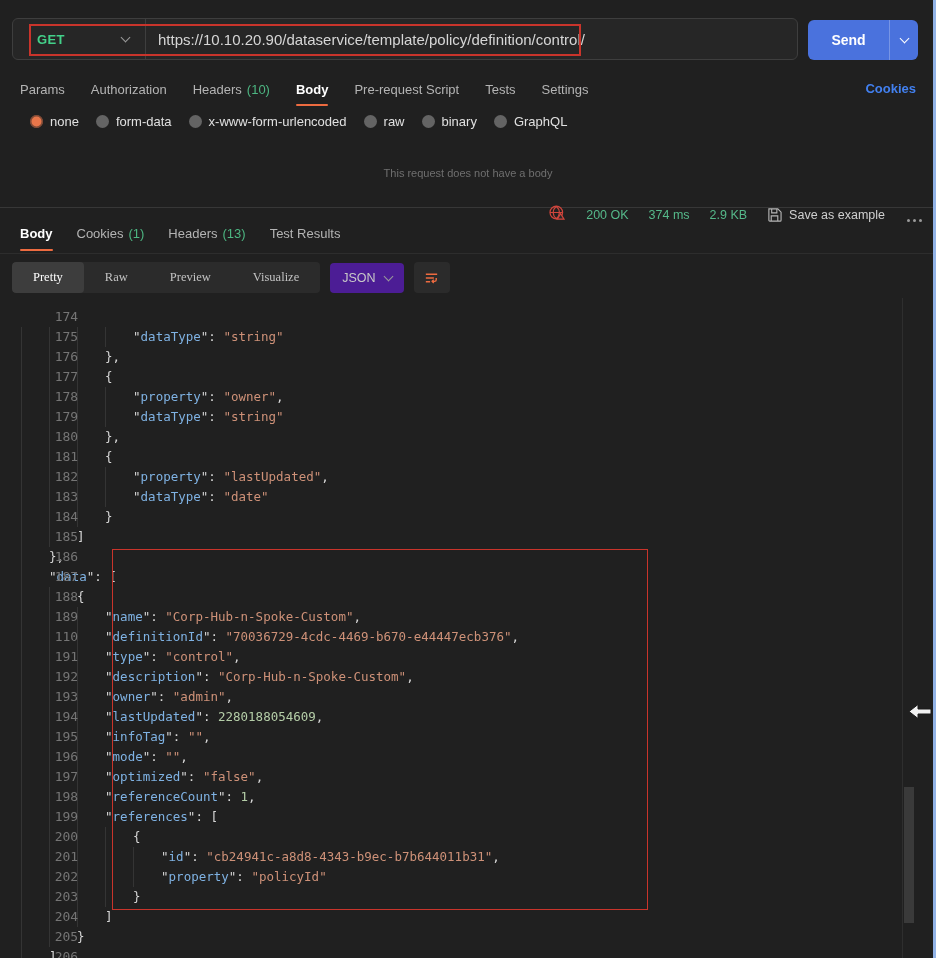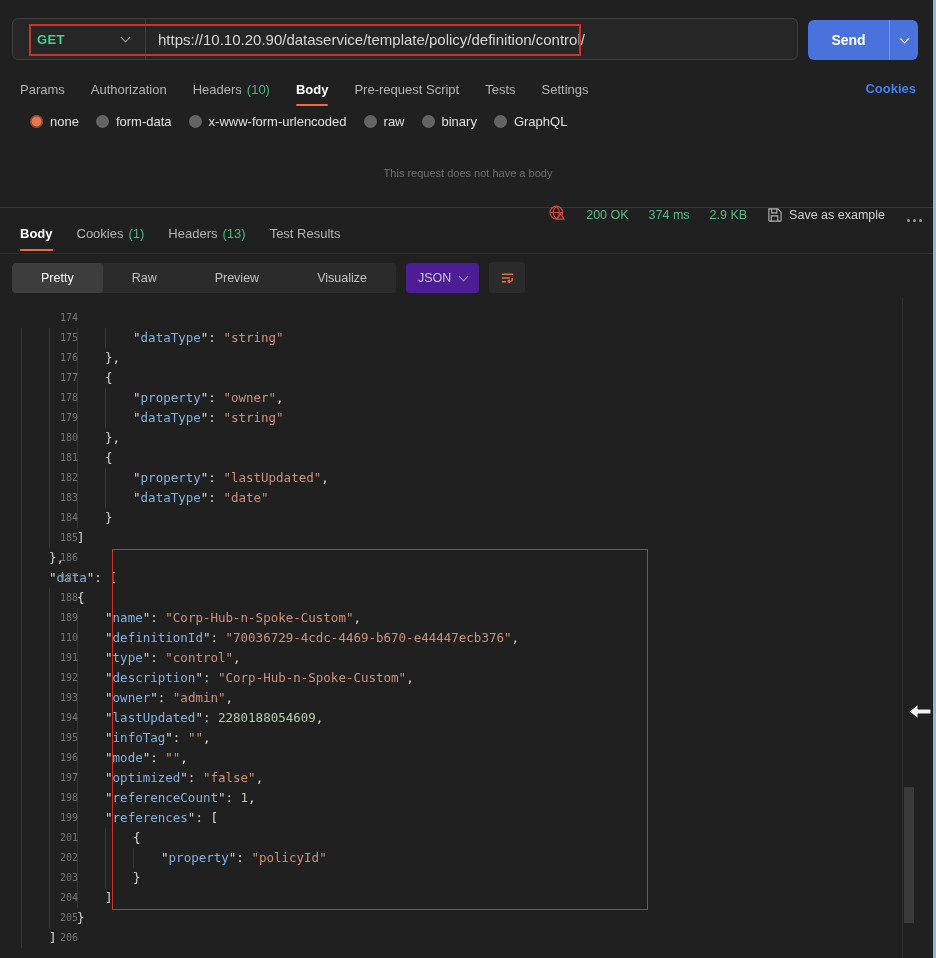--- a/index.html
+++ b/index.html
@@ -52,34 +52,34 @@
   .resp-meta { position:absolute; right:14px; top:204px; display:flex; align-items:flex-end; gap:20px; }
   .metric { font-size:12.5px; color:#55b98a; }
   .save-ex { display:flex; align-items:center; gap:7px; cursor:pointer; }
   .save-ex-label { font-size:12.5px; color:#cfcfcf; }
   .dots { display:flex; gap:3px; align-items:center; cursor:pointer; margin-left:2px; }
   .dots span { width:3px; height:3px; border-radius:50%; background:#9a9a9a; display:block; }
   
   .view-bar { position:absolute; left:0; top:258px; width:920px; height:39px;
     background:#202020; z-index:5; display:flex; align-items:center; padding-left:12px; }
   .view-group { display:flex; background:#2b2b2b; border-radius:4px; overflow:hidden; }
-  .vtab { padding:8px 29px; font-size:12.5px; color:#c2c2c2; cursor:pointer; }
+  .vtab { padding:8px 21px; font-size:12.5px; color:#c2c2c2; cursor:pointer;font-family:Liberation Serif, serif; }
   .vtab.active { background:#3d3d3d; color:#ffffff; border-radius:4px; }
   .fmt-dd { margin-left:10px; background:#4c1d95; border-radius:4px; padding:8px 12px;
     display:flex; align-items:center; gap:9px; cursor:pointer; font-size:12.5px; color:#c8c8c8; }
   .wrap-btn { margin-left:10px; background:#2b2b2b; border-radius:4px; width:36px; height:31px;
     display:flex; align-items:center; justify-content:center; cursor:pointer; }
   .right-icons { position:absolute; right:28px; top:266px; display:flex; gap:27px; align-items:center; }
   .icon-btn { cursor:pointer; display:flex; }
   
   .code { position:absolute; left:0; top:287px; width:900px; z-index:1; }
   .code-line { height:20px; line-height:20px; white-space:pre; padding-left:6px;
     font-family:"DejaVu Sans Mono", monospace; font-size:12.5px; }
   .ln { display:inline-block; width:42px; text-align:right; color:#757575;
-    margin-right:16px; font-size:10px; }
+    margin-right:16px; font-size:13px; }
   .g { display:inline-block; width:28px; height:20px; border-left:1px solid #343434; vertical-align:top; }
   .tk-key { color:#7fb2e3; }
   .tk-key::before,.tk-key::after { content:'"'; color:#d8d8d8; }
   .tk-str { color:#ce9178; }
   .tk-str::before,.tk-str::after { content:'"'; }
   .tk-num { color:#b5cea8; }
   .tk-punc { color:#d8d8d8; }
   .code-redbox { position:absolute; left:112px; top:549px; width:536px; height:361px;
     border:1.5px solid #c9342b; pointer-events:none; z-index:4; }
   
@@ -325,20 +325,23 @@
     <div class="code-line">
     <span class="ln">197</span>
   <span class="g"></span><span class="g"></span><span class="g"></span><span class="tk-key">referenceCount</span><span class="tk-punc">: </span><span class="tk-num">1</span><span class="tk-punc">,</span></div>
     <div class="code-line">
     <span class="ln">198</span>
   <span class="g"></span><span class="g"></span><span class="g"></span><span class="tk-key">references</span><span class="tk-punc">: [</span></div>
     <div class="code-line">
     <span class="ln">199</span>
   <span class="g"></span><span class="g"></span><span class="g"></span><span class="g"></span><span class="tk-punc">{</span></div>
     <div class="code-line">
+    <span class="ln">200</span>
+  <span class="g"></span><span class="g"></span><span class="g"></span><span class="g"></span><span class="g"></span><span class="tk-key">id</span><span class="tk-punc">: </span><span class="tk-str">cb24941c-a8d8-4343-b9ec-b7b644011b31</span><span class="tk-punc">,</span></div>
+    <div class="code-line">
     <span class="ln">201</span>
   <span class="g"></span><span class="g"></span><span class="g"></span><span class="g"></span><span class="g"></span><span class="tk-key">property</span><span class="tk-punc">: </span><span class="tk-str">policyId</span></div>
     <div class="code-line">
     <span class="ln">202</span>
   <span class="g"></span><span class="g"></span><span class="g"></span><span class="g"></span><span class="tk-punc">}</span></div>
     <div class="code-line">
     <span class="ln">203</span>
   <span class="g"></span><span class="g"></span><span class="g"></span><span class="tk-punc">]</span></div>
     <div class="code-line">
     <span class="ln">204</span>

